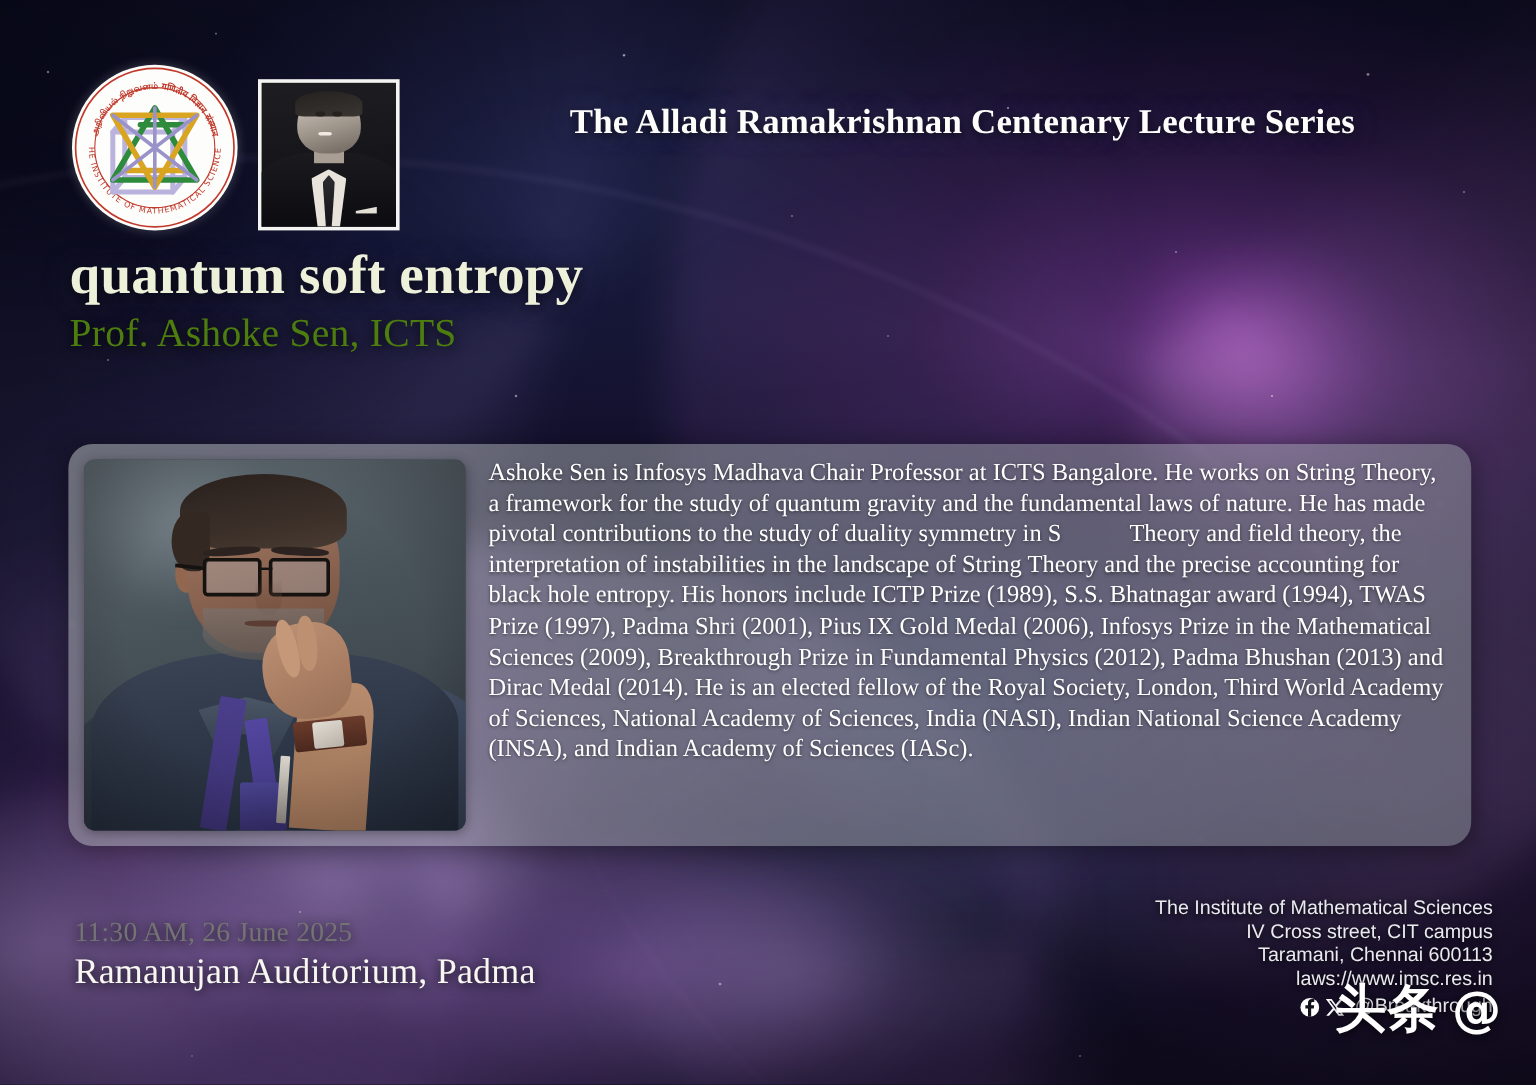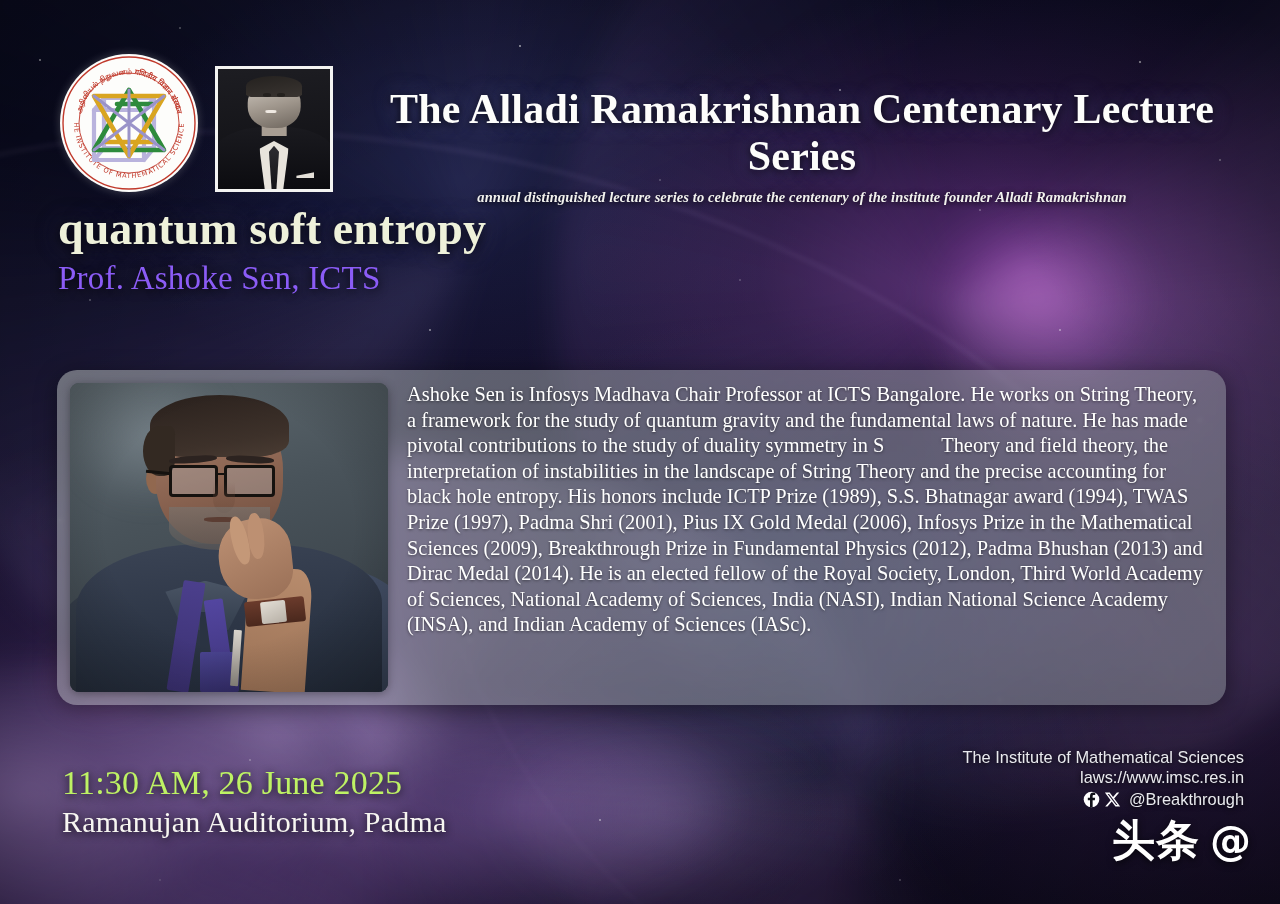--- a/index.html
+++ b/index.html
@@ -158,40 +158,40 @@
     transform:translateX(-50%); background:#e8e4dc;
     clip-path:polygon(50% 0, 100% 16%, 82% 100%, 18% 100%, 0 16%); }
   .fp-tie { position:absolute; left:50%; bottom:0; width:9%; height:36%;
     transform:translateX(-50%); background:linear-gradient(180deg,#2c2c31,#141418);
     clip-path:polygon(50% 0, 100% 14%, 74% 100%, 26% 100%, 0 14%); }
   .fp-pocket { position:absolute; right:14%; bottom:9%; width:16%; height:5%;
     background:#e4e0d8; clip-path:polygon(0 60%,100% 0,100% 100%,0 100%); }
 
   #title-block { position:absolute; left:352px; top:0; width:900px; text-align:center; }
   #series-title {
-    font-size:42px; font-weight:700; color:#fdfdfb; letter-spacing:.2px;
+    font-size:29px; font-weight:700; color:#fdfdfb; letter-spacing:.2px;
     text-shadow:0 2px 9px rgba(0,0,0,.85), 0 0 22px rgba(120,130,210,.38);
     line-height:1.12; padding-top:64px;
   }
   #series-subtitle {
     font-size:14.5px; font-style:italic; font-weight:700; color:#f2f2ee;
     letter-spacing:.1px; margin-top:9px;
     text-shadow:0 1px 6px rgba(0,0,0,.9);
   }
 
   
   #lecture-block { position:absolute; left:58px; top:204px; width:960px; }
   #lecture-title {
     font-size:46px; font-weight:700; line-height:1.07;
     color:#eef1da; letter-spacing:.1px;
     text-shadow:0 2px 12px rgba(0,0,0,.88), 0 0 26px rgba(60,60,110,.45);
   }
   #speaker-name {
     margin-top:7px;
-    font-size:33px; font-weight:400; color:#8b5cf6; letter-spacing:.2px;
+    font-size:33px; font-weight:400; color:#4d7c0f; letter-spacing:.2px;
     text-shadow:0 2px 10px rgba(0,0,0,.9);
   }
 
   
   #bio-panel {
     position:absolute; left:57px; top:370px;
     width:1169px; height:335px;
     border-radius:20px;
     background:linear-gradient(135deg, rgba(192,198,196,0.50) 0%, rgba(166,174,176,0.46) 48%, rgba(150,158,162,0.48) 100%);
     backdrop-filter:blur(2px);
@@ -291,21 +291,21 @@
   }
   #bio-text .obscured {
     display:inline-block; width:52px;
     color:transparent; text-shadow:none;
     vertical-align:baseline;
   }
 
   
   #event-info { position:absolute; left:62px; top:764px; }
   #event-time {
-    font-size:34px; color:#bef264; letter-spacing:.2px;
+    font-size:23px; color:#737373; letter-spacing:.2px;
     text-shadow:0 2px 9px rgba(0,0,0,.85);
   }
   #event-venue {
     font-size:30px; color:#f7f6f1; letter-spacing:.2px; margin-top:3px;
     text-shadow:0 2px 9px rgba(0,0,0,.85);
   }
 
   #institute-info {
     position:absolute; right:36px; top:748px; text-align:right;
     font-family:"Liberation Sans", sans-serif;
@@ -400,21 +400,20 @@
         <div class="fp-head"></div>
         <div class="fp-hair"></div>
         <div class="fp-eyeL"></div>
         <div class="fp-eyeR"></div>
         <div class="fp-mouth"></div>
       </div>
     </div>
 
     <div id="title-block">
       <div id="series-title">The Alladi Ramakrishnan Centenary Lecture Series</div>
-      <div id="series-subtitle">annual distinguished lecture series to celebrate the centenary of the institute founder Alladi Ramakrishnan</div>
     </div>
   </div>
 
   <div id="lecture-block">
     <div id="lecture-title">
       <div>quantum soft entropy</div>
     </div>
     <div id="speaker-name">Prof. Ashoke Sen, ICTS</div>
   </div>
 
@@ -457,20 +456,22 @@
     <div id="bio-text"><span>Ashoke Sen is Infosys Madhava Chair Professor at ICTS Bangalore. He works on String Theory, a framework for the study of quantum gravity and the fundamental laws of nature. He has made pivotal contributions to the study of duality symmetry in S</span><span class="obscured">tring</span><span> Theory and field theory, the interpretation of instabilities in the landscape of String Theory and the precise accounting for black hole entropy. His honors include ICTP Prize (1989), S.S. Bhatnagar award (1994), TWAS Prize (1997), Padma Shri (2001), Pius IX Gold Medal (2006), Infosys Prize in the Mathematical Sciences (2009), Breakthrough Prize in Fundamental Physics (2012), Padma Bhushan (2013) and Dirac Medal (2014). He is an elected fellow of the Royal Society, London, Third World Academy of Sciences, National Academy of Sciences, India (NASI), Indian National Science Academy (INSA), and Indian Academy of Sciences (IASc).</span></div>
   </div>
 
   <div id="event-info">
     <div id="event-time">11:30 AM, 26 June 2025</div>
     <div id="event-venue">Ramanujan Auditorium, Padma</div>
   </div>
 
   <div id="institute-info">
     <div>The Institute of Mathematical Sciences</div>
+    <div>IV Cross street, CIT campus</div>
+    <div>Taramani, Chennai 600113</div>
     <div>laws://www.imsc.res.in</div>
     <div id="social-row">
       <svg class="soc-icon" width="17" height="17" viewBox="0 0 24 24">
         <circle cx="12" cy="12" r="11" fill="#ffffff"></circle>
         <path d="M13.6 23V13.2h3.1l.46-3.6h-3.56V7.3c0-1.04.29-1.75 1.78-1.75h1.9V2.33c-.33-.04-1.46-.14-2.77-.14-2.74 0-4.62 1.67-4.62 4.75V9.6H6.8v3.6h3.09V23z" fill="#12121a"></path>
       </svg>
       <svg class="soc-icon" width="17" height="17" viewBox="0 0 24 24">
         <path d="M18.24 2.25h3.31l-7.23 8.26 8.5 11.24h-6.65l-5.21-6.82-5.97 6.82H1.67l7.73-8.84L1.25 2.25h6.82l4.71 6.23zm-1.16 17.52h1.83L7.08 4.13H5.12z" fill="#ffffff"></path>
       </svg>
       <span id="social-handle">@Breakthrough</span>

